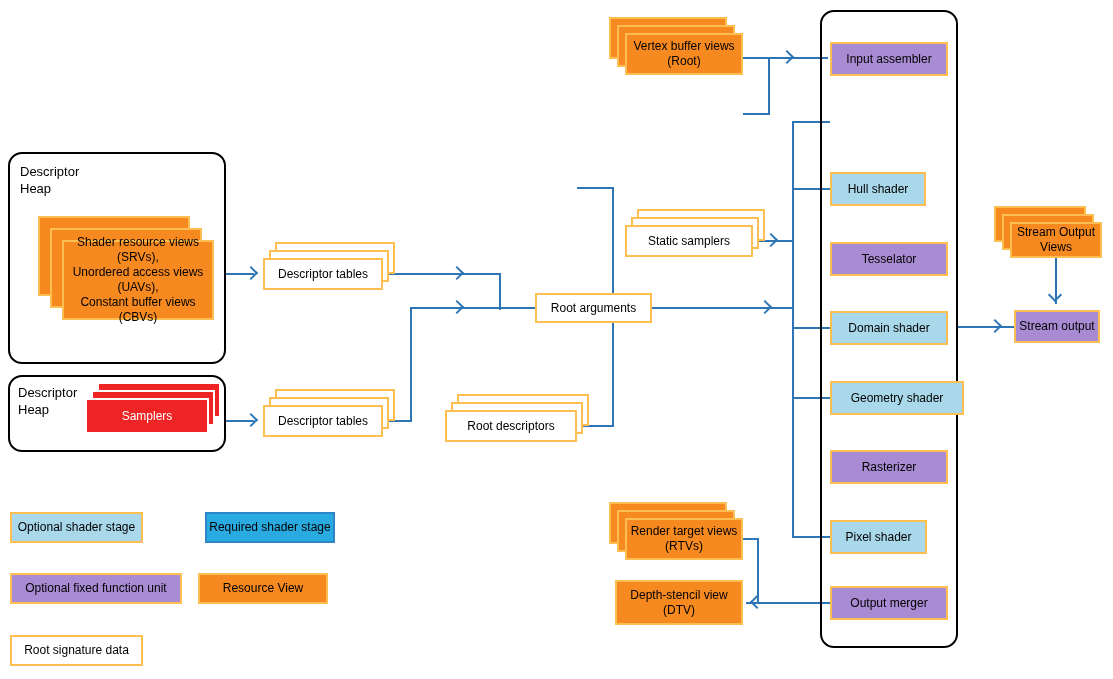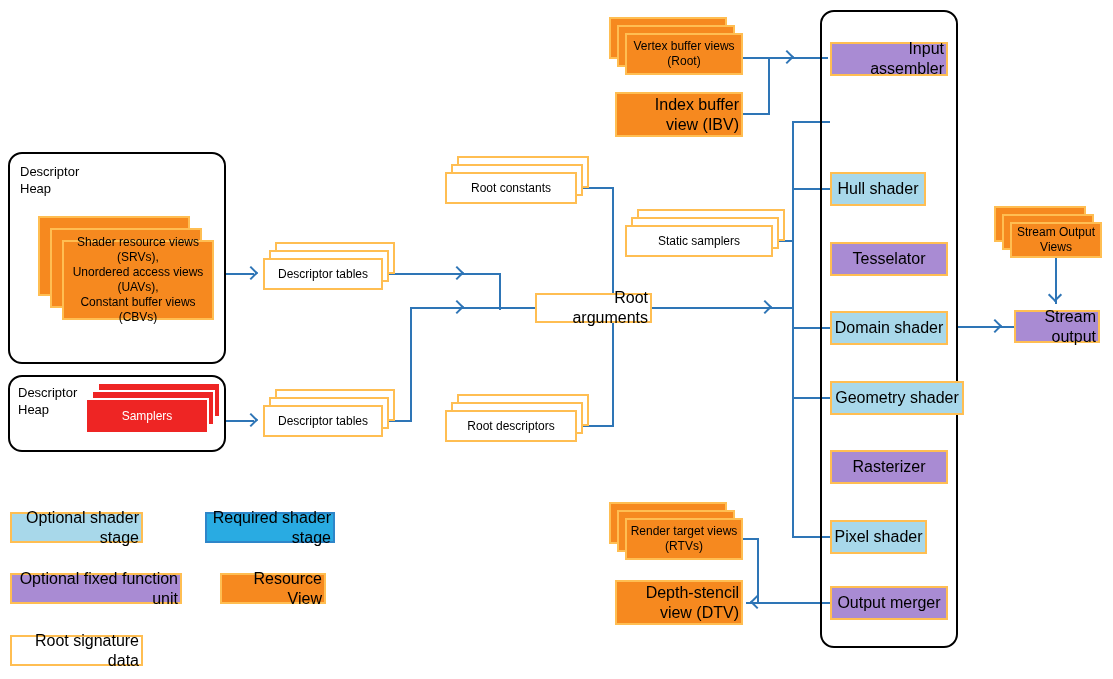--- a/index.html
+++ b/index.html
@@ -10,22 +10,22 @@
     --cyan:#29ABE2;
     --lblue:#A8D8EA;
     --blue:#2E75B6;
   }
   html,body{margin:0;padding:0;background:#fff;}
   body{font-family:"Liberation Sans",sans-serif;color:#000;}
   .canvas{position:relative;width:1113px;height:679px;background:#fff;overflow:hidden;}
   .canvas *{box-sizing:border-box;}
 
   
-  .box{position:absolute;display:flex;align-items:center;justify-content:center;text-align:right;
-       border:2px solid var(--gold);font-size:16px;line-height:1.25;padding:2px;z-index:3;}
+  .box{position:absolute;display:flex;align-items:center;justify-content:center;text-align:center;
+       border:2px solid var(--gold);font-size:12px;line-height:1.25;padding:2px;z-index:3;}
   .orange-fill{background:var(--orange);}
   .white-fill{background:#fff;}
   .purple-fill{background:var(--purple);}
   .cyan-fill{background:var(--cyan);}
   .lblue-fill{background:var(--lblue);}
   .blue-border{border-color:#2E86C9;}
 
   
   .stack{position:absolute;z-index:3;}
   .stack .layer{position:absolute;inset:0;border:2px solid var(--gold);background:var(--orange);}
@@ -132,46 +132,40 @@
     <i class="layer l1"></i>
     <div class="face">Descriptor tables</div>
   </div>
 
   <div class="stack up-right white" style="left:263px;top:405px;width:120px;height:32px">
     <i class="layer l2"></i>
     <i class="layer l1"></i>
     <div class="face">Descriptor tables</div>
   </div>
 
-  <div class="stack up-right white" style="left:445px;top:172px;width:132px;height:32px">
-    <i class="layer l2"></i>
-    <i class="layer l1"></i>
-    <div class="face">Root constants</div>
-  </div>
 
-  <div class="stack up-right white" style="left:625px;top:225px;width:148px;height:32px">
+  <div class="stack up-right white" style="left:625px;top:225px;width:128px;height:32px">
     <i class="layer l2"></i>
     <i class="layer l1"></i>
     <div class="face">Static samplers</div>
   </div>
 
   <div class="box white-fill" style="left:535px;top:293px;width:117px;height:30px">Root arguments</div>
 
   <div class="stack up-right white" style="left:445px;top:410px;width:132px;height:32px">
     <i class="layer l2"></i>
     <i class="layer l1"></i>
     <div class="face">Root descriptors</div>
   </div>
 
   <div class="stack up-left" style="left:625px;top:33px;width:118px;height:42px">
     <i class="layer l2"></i>
     <i class="layer l1"></i>
     <div class="face">Vertex buffer views (Root)</div>
   </div>
-  <div class="box orange-fill" style="left:615px;top:92px;width:128px;height:45px">Index buffer view (IBV)</div>
 
   <div class="stack up-left" style="left:625px;top:518px;width:118px;height:42px">
     <i class="layer l2"></i>
     <i class="layer l1"></i>
     <div class="face">Render target views (RTVs)</div>
   </div>
   <div class="box orange-fill" style="left:615px;top:580px;width:128px;height:45px">Depth-stencil view (DTV)</div>
 
   <div class="frame" style="left:820px;top:10px;width:138px;height:638px"></div>
 
@@ -187,16 +181,16 @@
   <div class="stack up-left" style="left:1010px;top:222px;width:92px;height:36px">
     <i class="layer l2"></i>
     <i class="layer l1"></i>
     <div class="face small">Stream Output Views</div>
   </div>
   <div class="box purple-fill" style="left:1014px;top:310px;width:86px;height:33px">Stream output</div>
 
   <div class="box lblue-fill" style="left:10px;top:512px;width:133px;height:31px">Optional shader stage</div>
   <div class="box cyan-fill blue-border" style="left:205px;top:512px;width:130px;height:31px">Required shader stage</div>
   <div class="box purple-fill" style="left:10px;top:573px;width:172px;height:31px">Optional fixed function unit</div>
-  <div class="box orange-fill" style="left:220px;top:573px;width:106px;height:31px">Resource View</div>
+  <div class="box orange-fill" style="left:198px;top:573px;width:130px;height:31px">Resource View</div>
   <div class="box white-fill" style="left:10px;top:635px;width:133px;height:31px">Root signature data</div>
 
 </div>
 
 </body></html>

